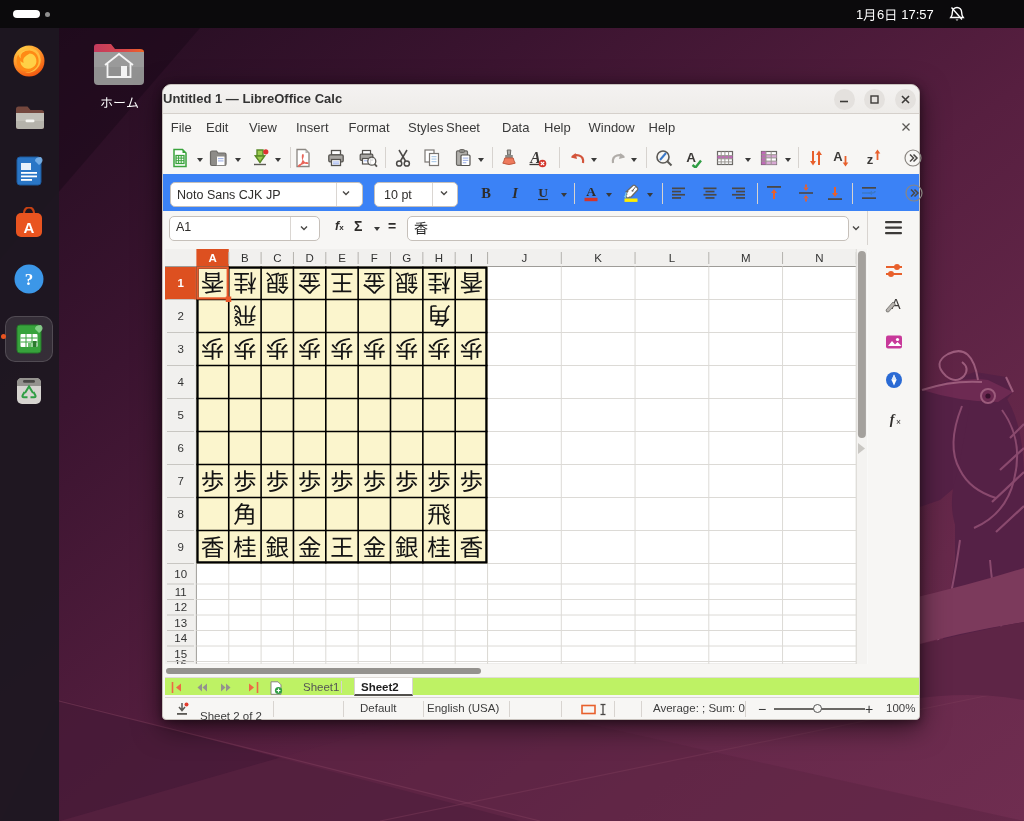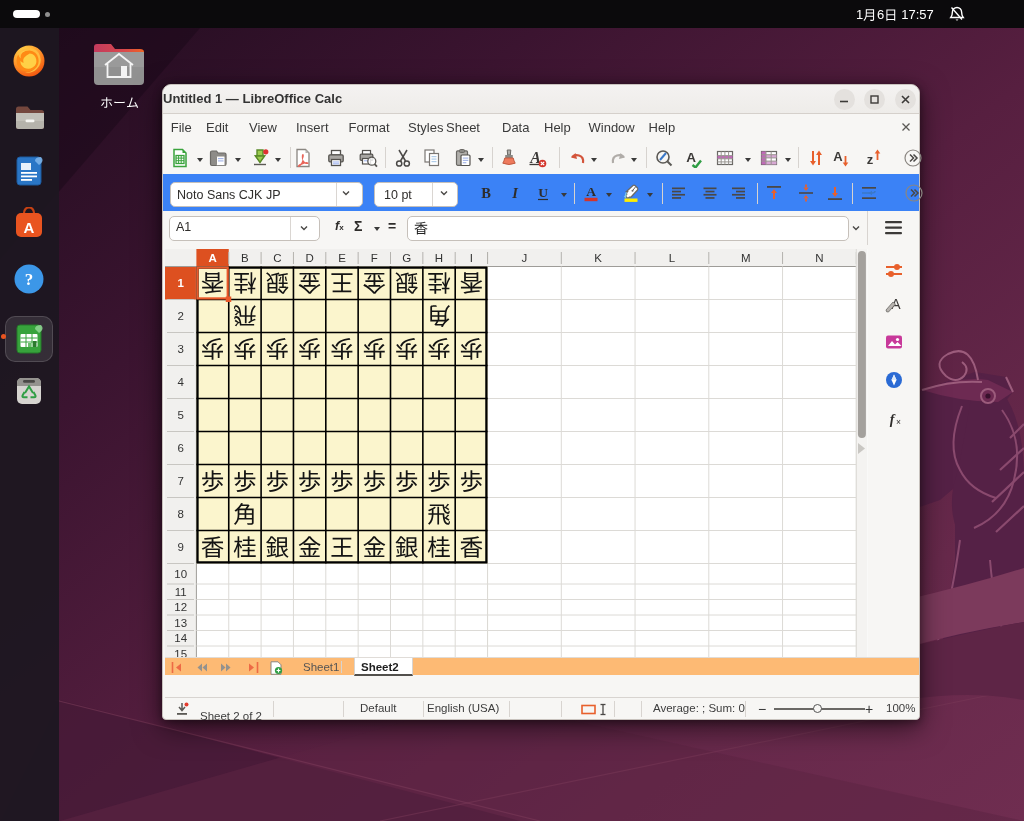--- a/index.html
+++ b/index.html
@@ -15,21 +15,21 @@
 .mi{position:absolute;top:6px}
 #tb1{position:absolute;left:0;top:56px;width:100%;height:33px;background:#f7f6f4}
 #tb2{position:absolute;left:0;top:89px;width:100%;height:37px;background:#3b82f6}
 #fbar{position:absolute;left:0;top:126px;width:100%;height:38px;background:#f7f6f4}
 .tsep{position:absolute;width:1px;background:#d7d3cf}
 .ico{position:absolute;width:20px;height:20px}
 .drop{position:absolute;width:0;height:0;border-left:3.5px solid transparent;border-right:3.5px solid transparent;border-top:4px solid #3a3a3a}
 .field{position:absolute;background:#fff;border:1px solid #c6c0ba;border-radius:5px}
 .chev{position:absolute;width:8px;height:8px}
 #grid{position:absolute;left:2px;top:160px}
-#tabbar{position:absolute;left:2px;top:572px;width:754px;height:18px;background:#fdba74;border-top:1px solid #e0dcd8;font-size:11.5px;color:#444}
+#tabbar{position:absolute;left:2px;top:592px;width:754px;height:18px;background:#bef264;border-top:1px solid #e0dcd8;font-size:11.5px;color:#444}
 #statusbar{position:absolute;left:2px;top:612px;width:754px;height:22px;background:#f7f6f4;border-top:1px solid #d8d4d0;font-size:11.5px;color:#3d3d3d;border-radius:0 0 4px 4px}
 .ssep{position:absolute;top:3px;height:16px;width:1px;background:#d8d4d0}
 #sidebar{position:absolute;left:704px;top:126px;width:52px;height:468px;background:#f7f6f4;border-left:1px solid #d8d4d0}
 </style></head><body>
 <div id="desk"><svg width="1024" height="821" viewBox="0 0 1024 821">
 <defs>
         <linearGradient id="wg" x1="0" y1="0" x2="1" y2="1">
 <stop offset="0" stop-color="#200c1e"></stop>
           <stop offset=".28" stop-color="#3b1430"></stop>
 <stop offset=".55" stop-color="#571f40"></stop>

